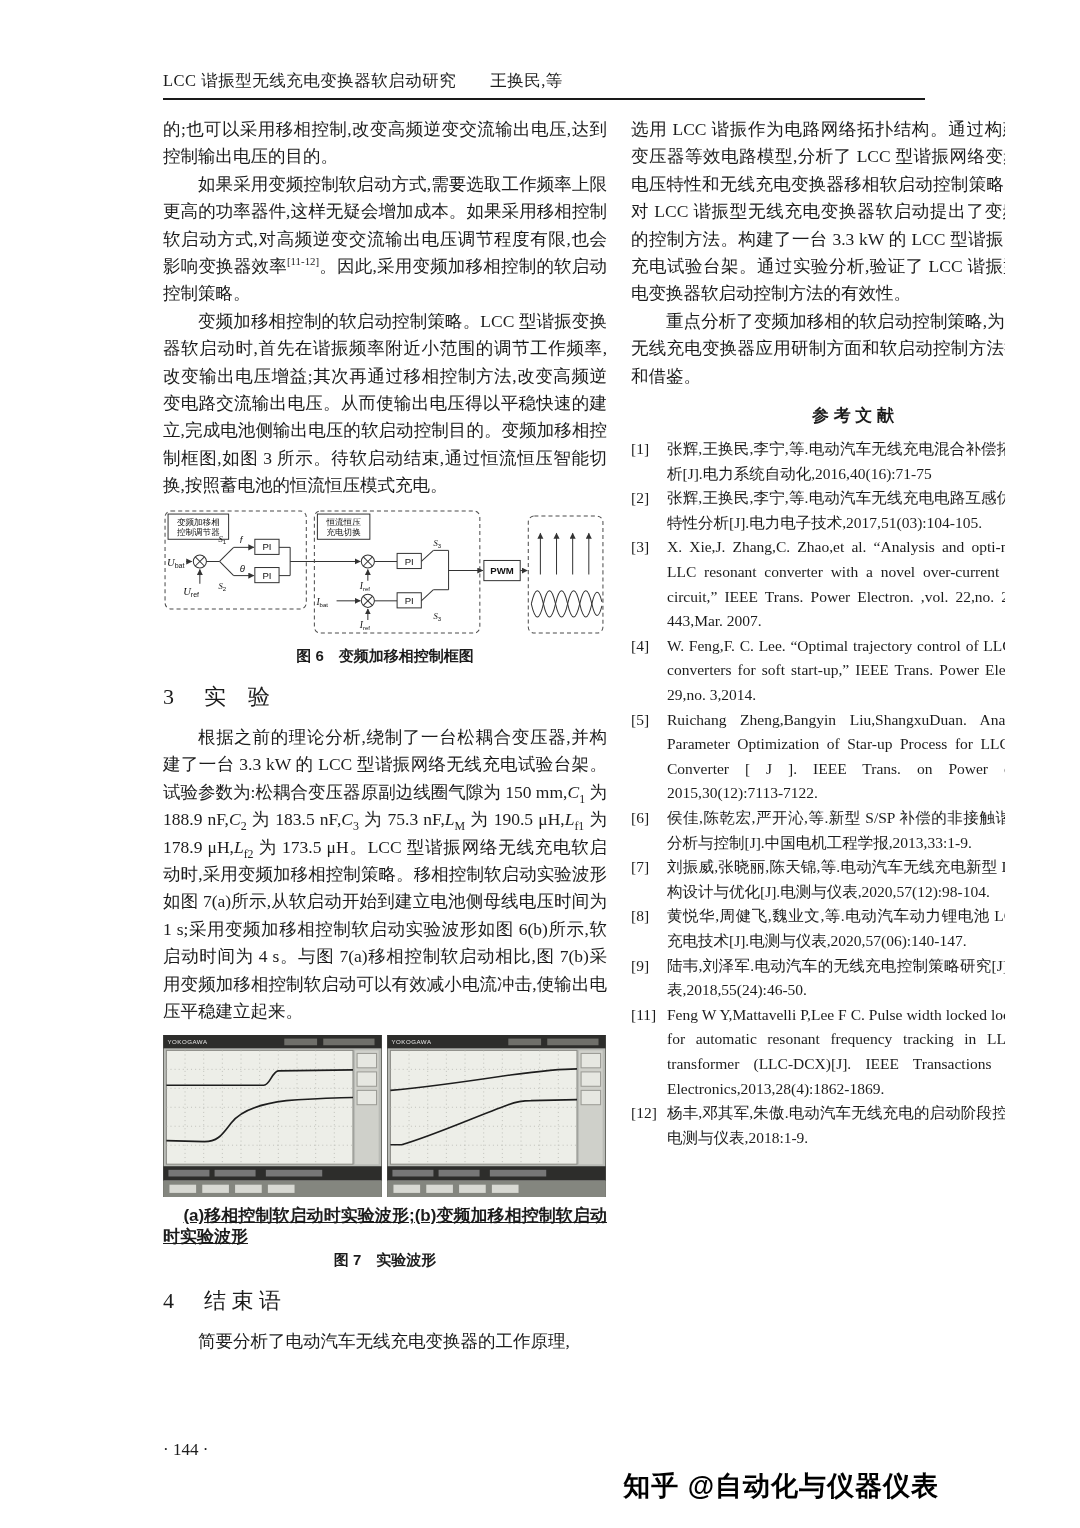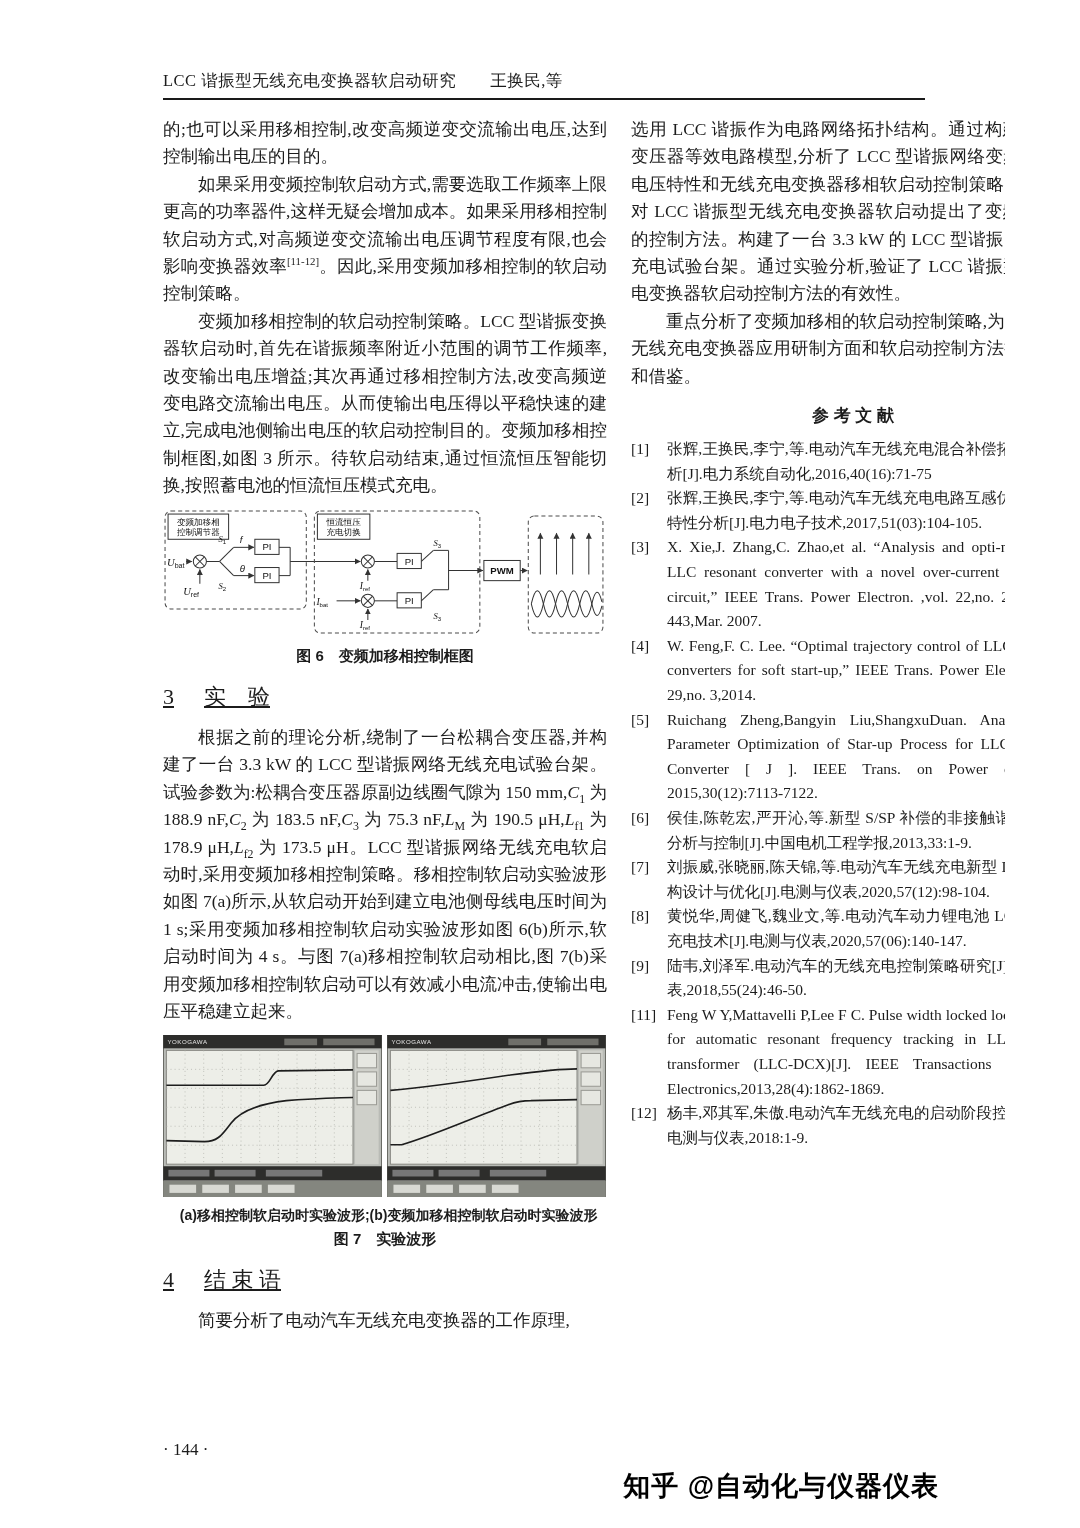--- a/index.html
+++ b/index.html
@@ -13,21 +13,21 @@
 
   .columns { position:absolute; left:88px; top:116px; width:912px; display:flex; gap:24px; }
   .col { width:444px; }
 
   p.body { font-size:17.5px; line-height:27.4px; text-align:justify; text-justify:inter-ideograph; margin:0; }
   p.indent { text-indent:2em; }
   sup { font-size:0.62em; line-height:0; }
   sub { font-size:0.68em; line-height:0; }
   .it { font-style:italic; }
 
-  h2.sec { font-size:22px; font-weight:400; margin:16px 0 12px 0;text-decoration:underline; }
+  h2.sec { font-size:22px; font-weight:400; margin:16px 0 12px 0; }
   h2.sec .sec-num { margin-right:30px; }
 
   figure { margin:0; }
   .fig6 { margin-top:8px; }
   .fig6 svg { width:100%; height:auto; display:block; }
   .figcap { font-family:"Liberation Sans","DejaVu Sans",sans-serif; font-weight:700;
             font-size:15px; text-align:center; margin:4px 0 2px 0; }
 
   
   .dash { fill:none; stroke:#4a4a4a; stroke-width:1; stroke-dasharray:4 3; }
@@ -41,21 +41,21 @@
   .bold { font-weight:700; }
 
   
   .fig7 { margin-top:10px; }
   .scopes { display:flex; gap:5px; }
   .scopes svg { width:219px; height:162px; display:block; }
   .grid line { stroke:#b0b2ab; stroke-width:0.7; stroke-dasharray:1 3; }
   .trace { fill:none; stroke:#1d1d1d; stroke-width:1.6; }
   .brand { font-family:"Liberation Sans","DejaVu Sans",sans-serif; font-size:6px; fill:#e6e6e6; letter-spacing:0.5px; }
   .subcap { font-family:"Liberation Sans","DejaVu Sans",sans-serif; font-weight:600;
-            font-size:14px; line-height:21px; text-align:justify; text-indent:1.2em; margin:8px 0 2px 0; }
+            font-size:17px; line-height:21px; text-align:justify; text-indent:1.2em; margin:8px 0 2px 0;text-decoration:underline; }
 
   .refs-title { font-family:"Liberation Sans","DejaVu Sans",sans-serif; font-weight:700;
                 font-size:17px; text-align:center; margin:14px 0 10px 0; }
   ol.refs { list-style:none; margin:0; padding:0; font-size:15.5px; line-height:24.6px; }
   ol.refs li { position:relative; padding-left:36px; text-align:justify; }
   .ref-label { position:absolute; left:0; top:0; }
 
   .page-number { position:absolute; left:88px; top:1440px; font-size:17px; }
   .watermark { position:absolute; right:66px; top:1468px;
                font-family:"Liberation Sans","DejaVu Sans",sans-serif;

